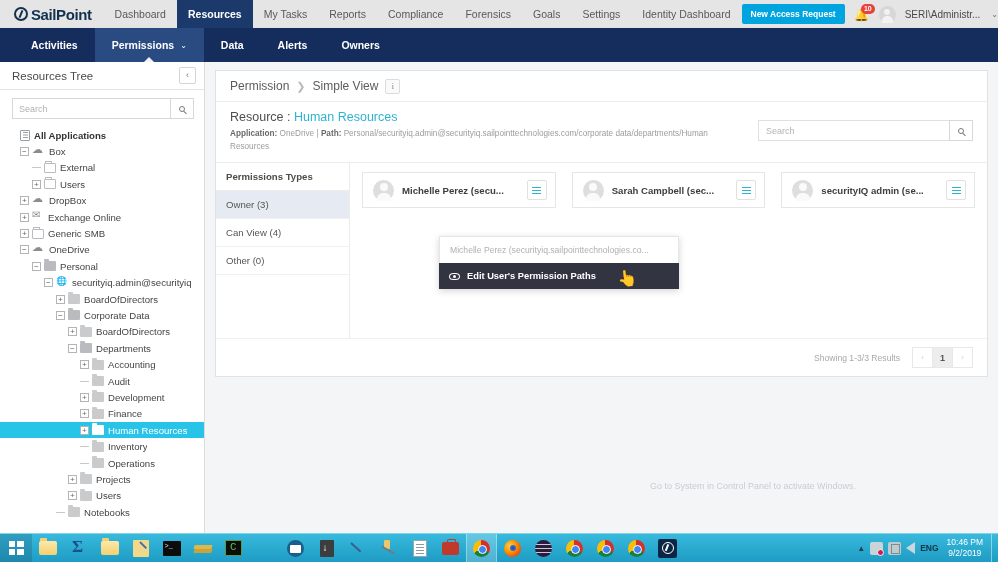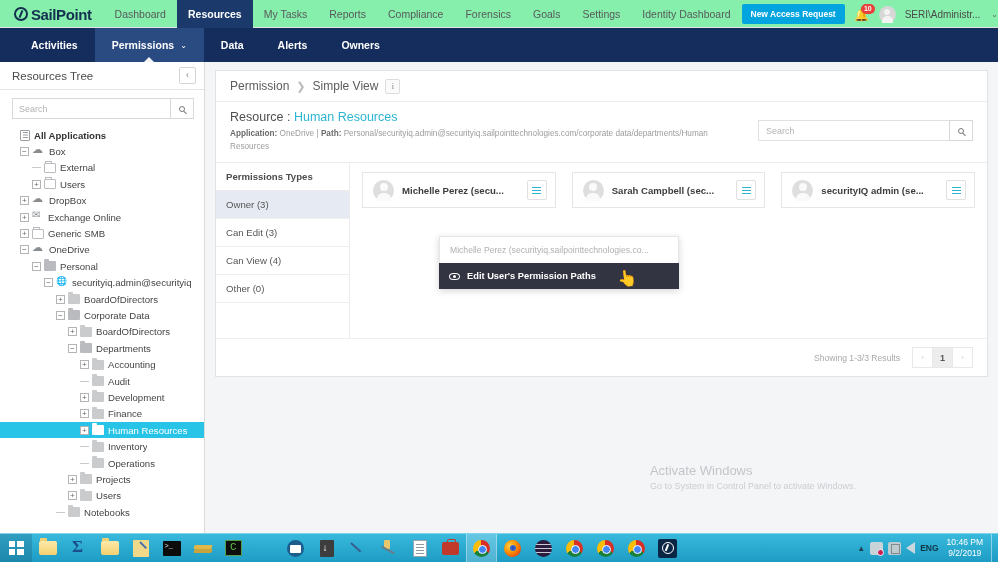--- a/index.html
+++ b/index.html
@@ -8,21 +8,21 @@
     width: 998px; height: 562px;
     overflow: hidden;
     font-family: "Liberation Sans", sans-serif;
     background: #fff;
   }
   body { position: relative; }
 
   
   .topnav {
     position: absolute; top: 0; left: 0; width: 998px; height: 28px;
-    background: #86efac;
+    background: #e5e5e5;
     display: flex; align-items: stretch;
     border-bottom: 1px solid #e3e3e3;
   }
   .logo-wrap {
     display: flex; align-items: center; padding: 0 12px 0 14px;
     height: 28px;
   }
   .logo-mark {
     width: 14px; height: 14px; border-radius: 50%;
     border: 2px solid #14304f; margin-right: 3px;
@@ -775,21 +775,20 @@
             <span class="mag"></span>
           </button>
         </div>
       </div>
 
       <div class="content-row">
         <div class="ptypes">
           <div class="ptypes-head">Permissions Types</div>
           <div id="ptype-list">
               <div class="ptype active">Owner (3)</div>
-              <div class="ptype">Can Edit (3)</div>
               <div class="ptype">Can View (4)</div>
               <div class="ptype">Other (0)</div>
             </div>
         </div>
 
         <div class="perm-panel">
           <div class="user-cards" id="user-cards">
               <div class="ucard">
                 <span class="uavatar"></span>
                 <span class="uname">Michelle Perez (secu...</span>
@@ -828,21 +827,20 @@
         <span class="showing">Showing 1-3/3 Results</span>
         <button class="pgbtn">‹</button>
         <button class="pgbtn cur">1</button>
         <button class="pgbtn">›</button>
       </div>
 
     </div>
   </div>
 
   <div class="watermark">
-    <div class="wm1">Activate Windows</div>
     <div class="wm2">Go to System in Control Panel to activate Windows.</div>
   </div>
 </div>
 
 <div class="taskbar">
   <div class="tb-start">
     <span class="win-logo">
         <i></i>
         <i></i>
         <i></i>

